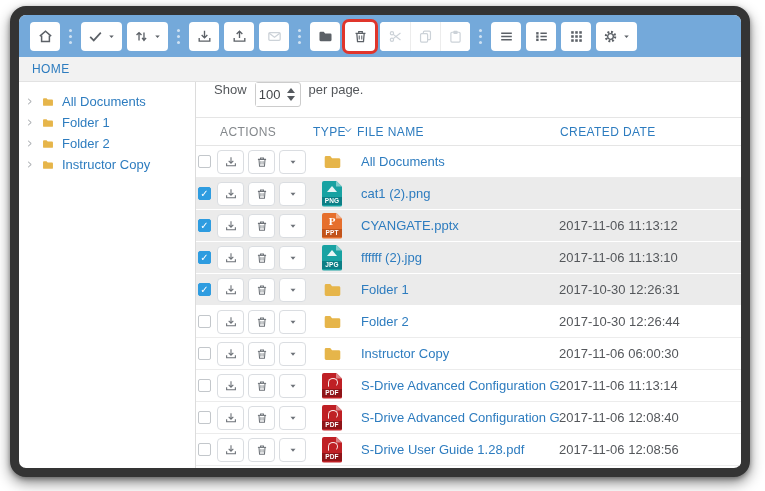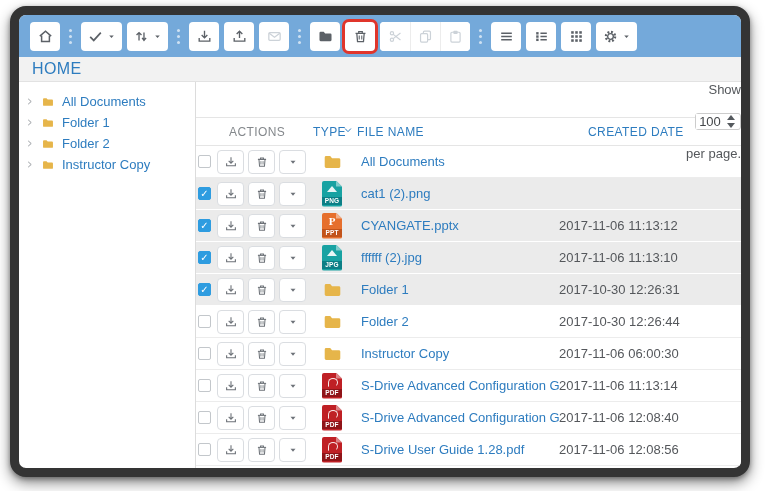--- a/index.html
+++ b/index.html
@@ -24,47 +24,47 @@
   .tb-btn.disabled { color:#ccd2d8; cursor:default; }
   .tb-btn.highlighted { box-shadow:0 0 0 3px var(--red,#e0352b); }
   .btn-group { display:flex; background:#fff; border-radius:4px; overflow:hidden; }
   .btn-group .tb-btn { border-radius:0; }
   .btn-group .tb-btn + .tb-btn { border-left:1px solid #ececec; }
   .tb-sep { display:flex; flex-direction:column; gap:3px; align-items:center; margin:0 4px; }
   .tb-sep i { width:3px; height:3px; border-radius:50%; background:rgba(255,255,255,.65); }
 
   
   .breadcrumb { height:25px; background:#f2f2f2; border-bottom:1px solid #e2e2e2; display:flex; align-items:center; padding:0 13px; }
-  .breadcrumb span { color:var(--link,#2d7cbf); font-size:16px; letter-spacing:.4px; cursor:pointer; }
+  .breadcrumb span { color:var(--link,#2d7cbf); font-size:12px; letter-spacing:.4px; cursor:pointer; }
 
   
   .content { display:flex; height:calc(100% - 67px); }
   .sidebar { width:177px; border-right:1px solid #dcdcdc; padding-top:9px; flex:none; }
   .tree-item { display:flex; align-items:center; gap:6px; height:21px; padding:0 6px; cursor:pointer; }
   .tree-item svg.chev { width:9px; height:9px; color:#8d9297; flex:none; }
   .tree-item svg.fold { width:16px; height:14px; color:var(--folder,#e6b54a); flex:none; }
   .tree-item .lbl { font-size:13px; color:var(--link,#2d7cbf); white-space:nowrap; }
 
   .main { flex:1; min-width:0; font-size:13px; }
 
-  .perpage { height:36px; display:flex; align-items:flex-end; gap:16px; padding-left:18px; border-bottom:1px solid #e5e5e5; color:#54575b;flex-direction:column; }
+  .perpage { height:36px; display:flex; align-items:flex-start; gap:8px; padding-left:18px; border-bottom:1px solid #e5e5e5; color:#54575b; }
   .spinner { width:46px; height:25px; border:1px solid #cccccc; border-radius:3px; display:flex; align-items:stretch; background:#fff; }
   .spinner input { width:28px; border:none; outline:none; text-align:center; font-size:13px; color:#44474a; font-family:"Liberation Sans",sans-serif; }
   .spin-arrows { width:14px; display:flex; flex-direction:column; align-items:center; justify-content:center; gap:3px; cursor:pointer; }
   .spin-arrows i { width:0; height:0; border-left:4px solid transparent; border-right:4px solid transparent; }
   .spin-arrows .up { border-bottom:5px solid #55595e; }
   .spin-arrows .dn { border-top:5px solid #55595e; }
 
   .thead { position:relative; height:28px; border-bottom:1px solid #e5e5e5; font-size:12px; letter-spacing:.4px; }
   .thead .h { position:absolute; top:7px; white-space:nowrap; }
-  .h-actions { left:33px; color:#84888c; }
+  .h-actions { left:24px; color:#84888c; }
   .h-type { left:117px; color:var(--link,#2d7cbf); cursor:pointer; }
   .h-file { left:147px; color:var(--link,#2d7cbf); display:flex; gap:4px; cursor:pointer; }
   .h-file svg { width:10px; height:10px; }
-  .h-date { left:364px; color:var(--link,#2d7cbf); cursor:pointer;margin-left:28px; }
+  .h-date { left:364px; color:var(--link,#2d7cbf); cursor:pointer; }
 
   .trow { display:flex; align-items:center; height:32px; border-bottom:1px solid #ececec; background:#fff; }
   .trow.checked { background:#ebebeb; border-bottom-color:#fff; }
   .cell-check { margin-left:2px; flex:none; }
   .checkbox { width:13px; height:13px; border:1px solid #c3c7cb; border-radius:2px; background:#fff; display:flex; align-items:center; justify-content:center; cursor:pointer; }
   .checkbox.on { background:var(--check,#2e9ce0); border-color:var(--check,#2e9ce0); }
   .checkbox.on::after { content:"\2713"; color:#fff; font-size:10px; line-height:1; }
   .cell-actions { display:flex; gap:4px; margin-left:6px; flex:none; }
   .row-btn { width:27px; height:24px; background:#fff; border:1px solid #dadde1; border-radius:4px; display:flex; align-items:center; justify-content:center; color:#6d7278; cursor:pointer; }
   .row-btn svg { width:14px; height:14px; }

